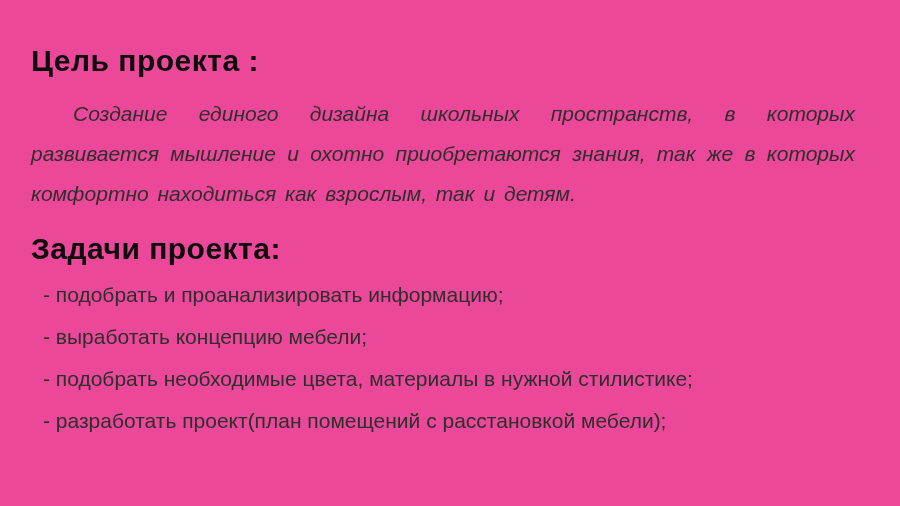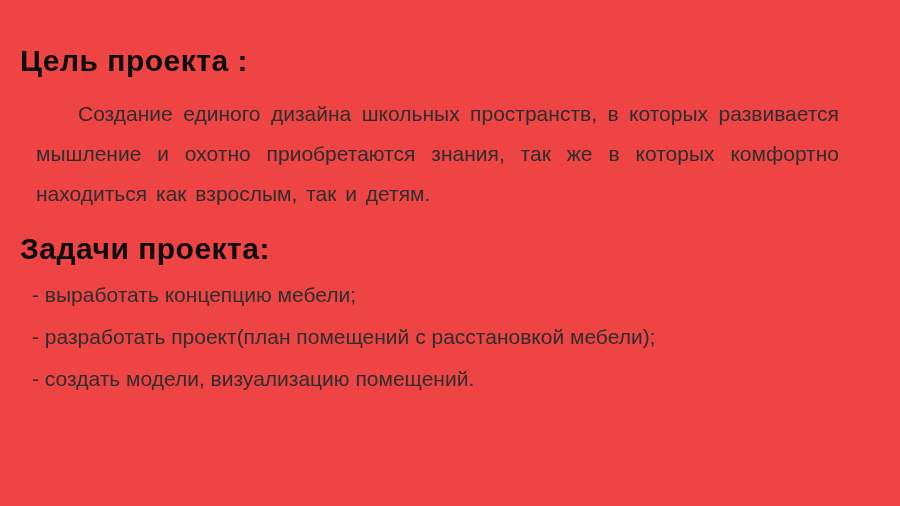--- a/index.html
+++ b/index.html
@@ -4,45 +4,46 @@
 <style>
   html, body {
     margin: 0;
     padding: 0;
   }
   .slide {
     position: relative;
     width: 900px;
     height: 506px;
     box-sizing: border-box;
-    background: #ef4444;
+    background: #ec4899;
     font-family: "Liberation Sans", sans-serif;
     color: #2e2e2e;
     overflow: hidden;
-    padding: 32px 45px 0 20px;
+    padding: 32px 45px 0 31px;
   }
   .heading {
     font-size: 30px;
     font-weight: 700;
     color: #0d0d0d;
     letter-spacing: 0.5px;
     margin: 0;
   }
   .goal-heading {
     margin: 12px 0 16px 0;
   }
   .goal-paragraph {
-    margin: 16px;
+    margin: 0;
     font-size: 21px;
     line-height: 40px;
     text-align: justify;
     text-align-last: left;
     text-indent: 42px;
     word-spacing: 3px;
     color: #2e2e2e;
+    font-style: italic;
   }
   .tasks-heading {
     margin: 18px 0 8px 0;
   }
   .tasks-list {
     padding-left: 12px;
   }
   .task-item {
     font-size: 21px;
     line-height: 42px;
@@ -54,17 +55,18 @@
 <body>
 
 <div class="slide">
   <h1 class="heading goal-heading">Цель проекта :</h1>
 
   <p class="goal-paragraph">Создание единого дизайна школьных пространств, в которых развивается мышление и охотно приобретаются знания, так же в которых комфортно находиться как взрослым, так и детям.</p>
 
   <h2 class="heading tasks-heading">Задачи проекта:</h2>
 
   <div class="tasks-list">
+    <div class="task-item">- подобрать и проанализировать информацию;</div>
     <div class="task-item">- выработать концепцию мебели;</div>
+    <div class="task-item">- подобрать необходимые цвета, материалы в нужной стилистике;</div>
     <div class="task-item">- разработать проект(план помещений с расстановкой мебели);</div>
-    <div class="task-item">- создать модели, визуализацию помещений.</div>
   </div>
 </div>
 
 </body></html>

